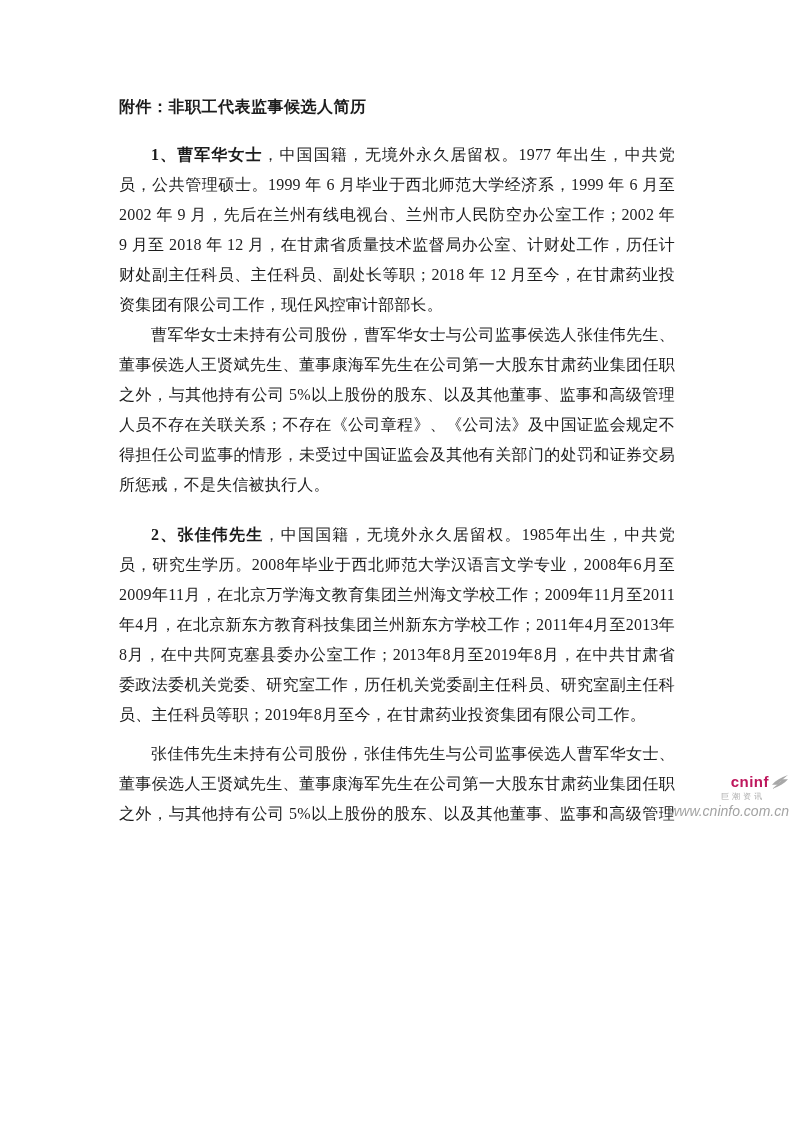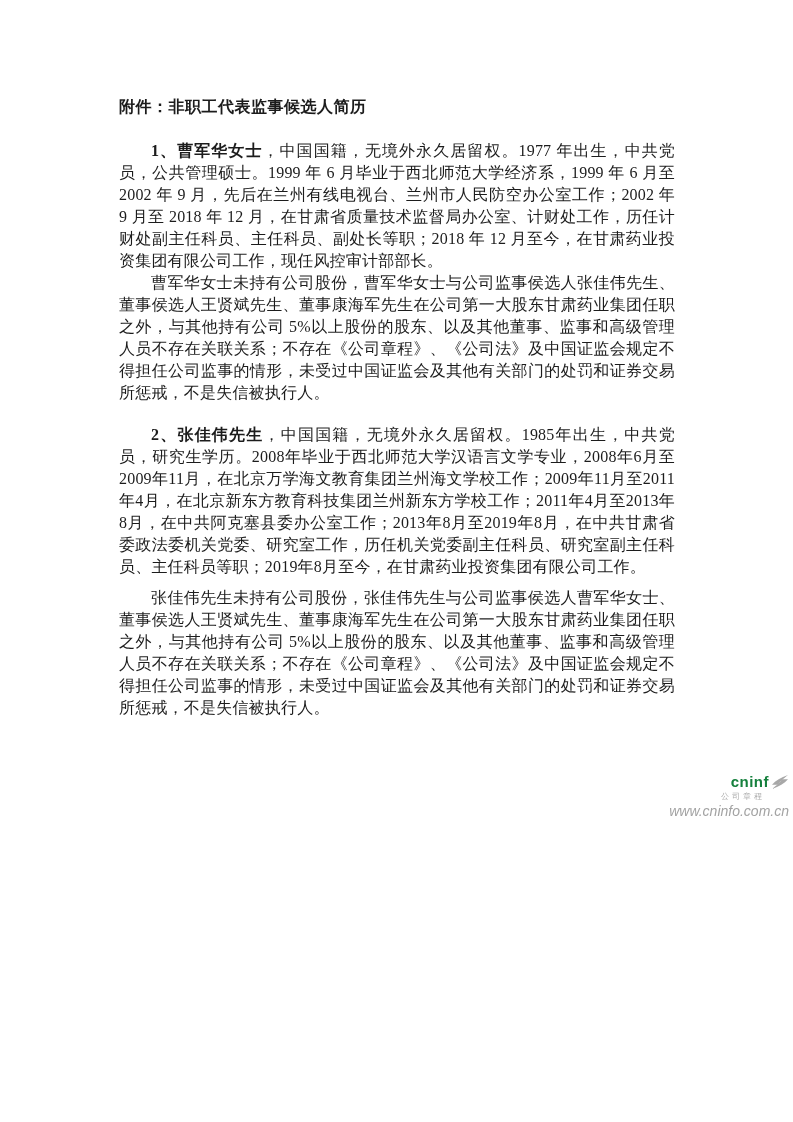--- a/index.html
+++ b/index.html
@@ -25,21 +25,21 @@
   .doc-title {
     font-size: 16px;
     font-weight: bold;
     line-height: 22px;
     margin: 0 0 22px 0;
     letter-spacing: 0.5px;
   }
   p.para {
     margin: 0;
     font-size: 16px;
-    line-height: 22px;
+    line-height: 30px;
     text-align: justify;
     text-justify: inter-ideograph;
     text-indent: 2em;
     letter-spacing: 0.2px;
   }
   p.para .lead {
     font-weight: bold;
   }
   p.p2 { }
   p.p3 { margin-top: 20px; }
@@ -58,21 +58,21 @@
     display: flex;
     align-items: center;
     justify-content: flex-end;
     gap: 2px;
     line-height: 14px;
   }
   .logo-word {
     font-size: 15px;
     font-weight: bold;
     letter-spacing: 0.5px;
-    color: #15803d;
+    color: #be185d;
   }
   .swirl { display: inline-block; width: 18px; height: 16px; }
   .logo-cn {
     font-size: 8px;
     letter-spacing: 3px;
     margin: 1px 24px 0 0;
     color: #ababab;
   }
   .logo-url {
     font-size: 14px;
@@ -102,16 +102,16 @@
   <div class="footer-logo">
     <div class="logo-top">
       <span class="logo-word">cninf</span>
       <span class="swirl">
         <svg viewBox="0 0 20 18" width="18" height="16" aria-hidden="true">
           <path d="M1 12 C5 7 11 4 19 1 C13 6 10 8 8 12 Z" fill="#a8a8a8"></path>
           <path d="M19 6 C15 11 9 14 1 17 C7 12 10 10 12 6 Z" fill="#a8a8a8"></path>
         </svg>
       </span>
     </div>
-    <div class="logo-cn">公司章程</div>
+    <div class="logo-cn">巨潮资讯</div>
     <div class="logo-url">www.cninfo.com.cn</div>
   </div>
 </div>
 
 </body></html>

